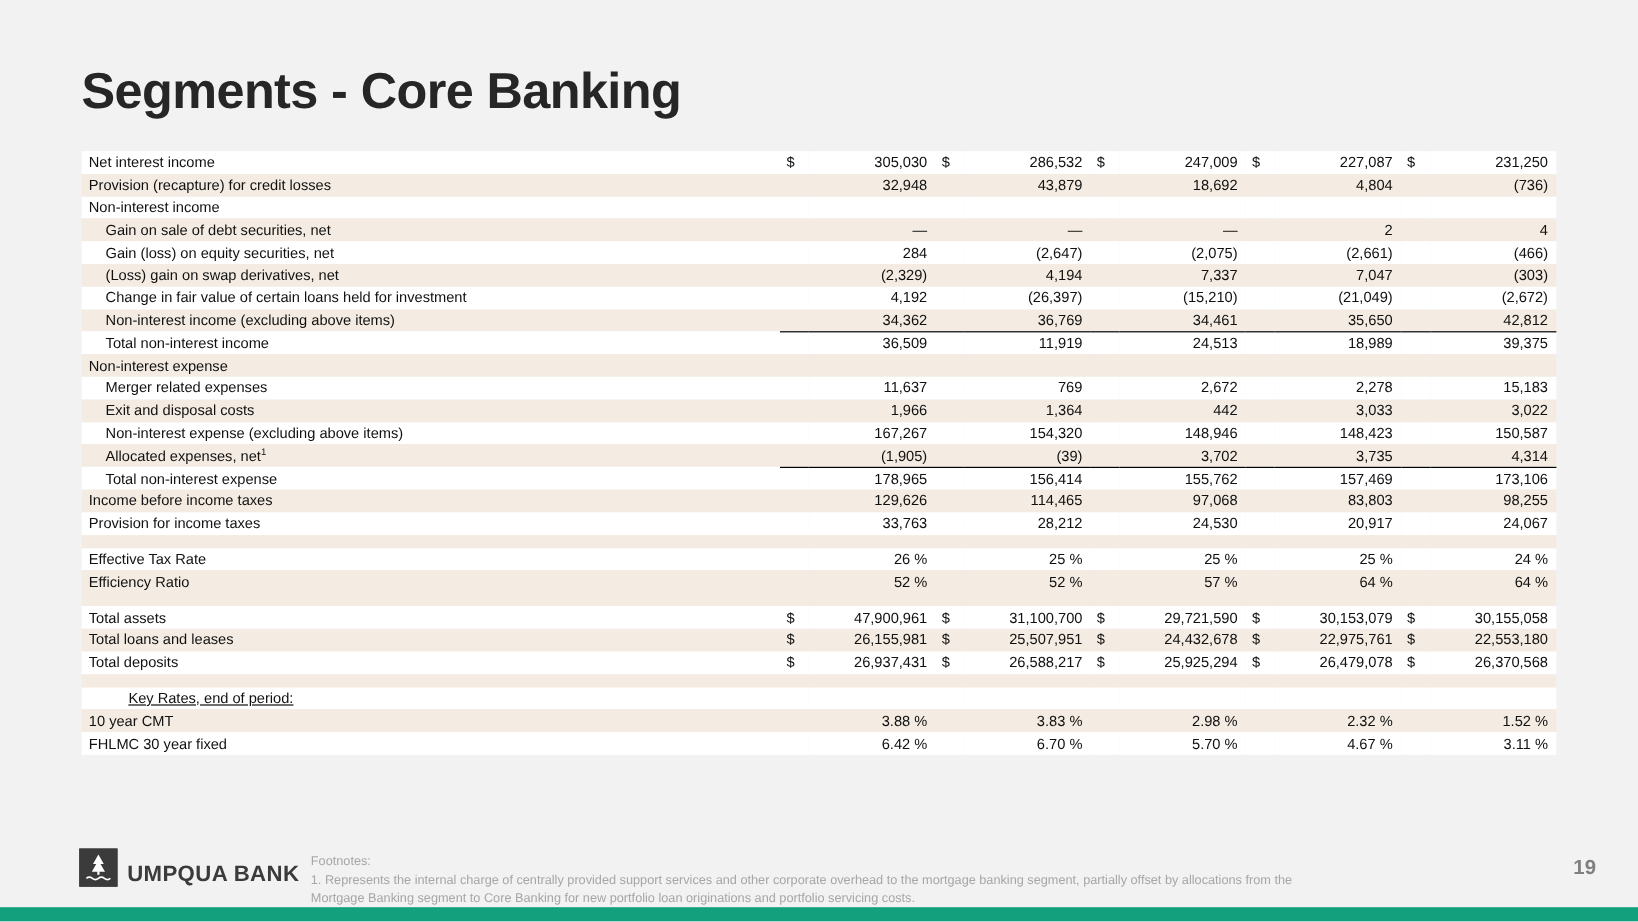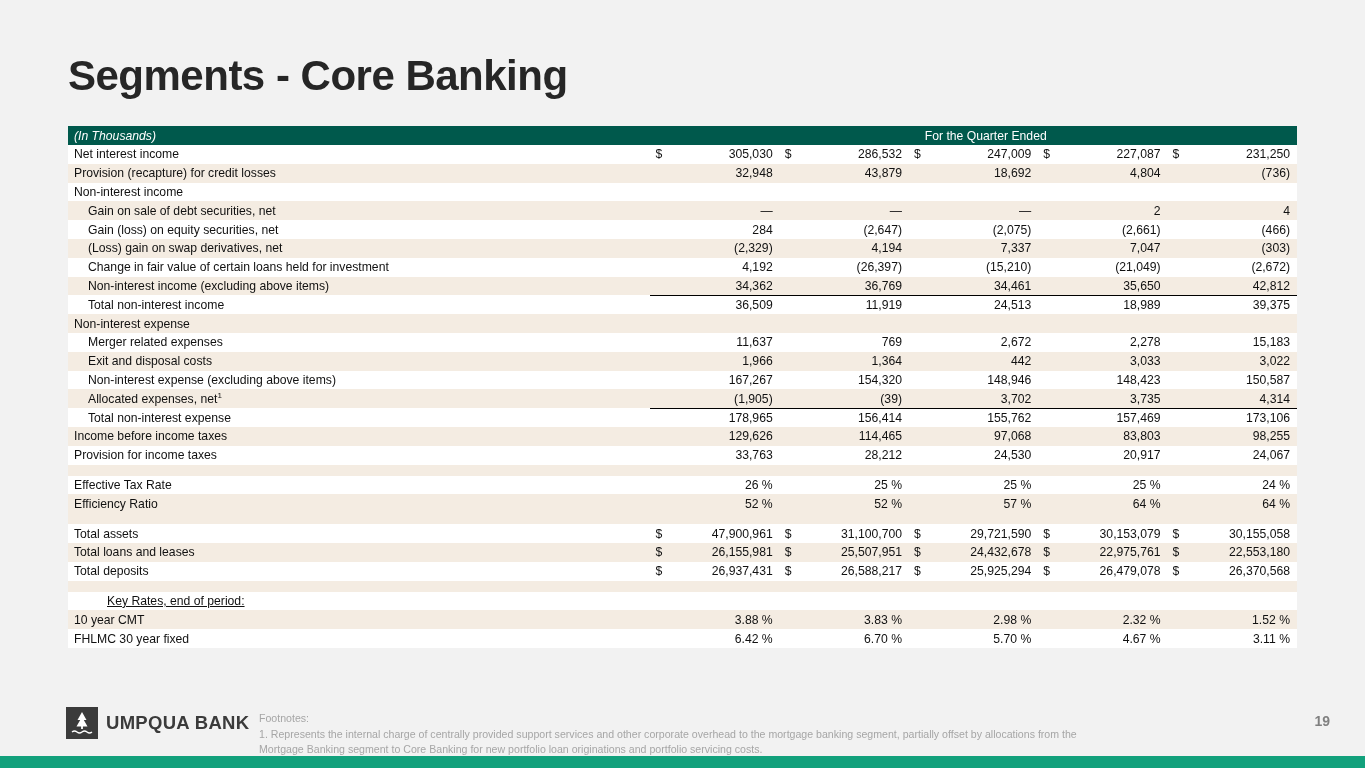--- a/index.html
+++ b/index.html
@@ -84,21 +84,21 @@
   td.val { text-align: right; padding-right: 7px !important; }
 
   .topline { border-top: 1.3px solid #000; margin-top: 28px; }
   .dblbottom { border-bottom: 3px double #000; }
   .u-line { text-decoration: underline; margin-left: 33px; }
   sup { font-size: 8px; vertical-align: super; }
 
   #footer-logo {
     position: absolute;
     left: 66px; top: 707px;
-    display: flex; align-items: center; gap: 8px;
+    display: flex; align-items: flex-end; gap: 8px;
   }
   #logo-mark {
     width: 32px; height: 32px;
     background: #3b3b3b;
     position: relative;
     display: inline-block;
   }
   #logo-text {
     font-size: 18.5px; font-weight: bold; color: #3b3b3b;
     letter-spacing: 0.3px;
@@ -107,21 +107,21 @@
     position: absolute;
     left: 259px; top: 711px;
     font-size: 10.6px;
     color: #a6a6a6;
     line-height: 15.5px;
     width: 1010px;
   }
   #page-num {
     position: absolute;
     right: 35px; top: 713px;
-    font-size: 14px; font-weight: bold; color: #808080;
+    font-size: 17px; font-weight: bold; color: #808080;
   }
   #bottom-bar {
     position: absolute;
     left: 0; bottom: 0;
     width: 1365px; height: 12px;
     background: #12a17c;
   }
 </style>
 </head>
 <body>
@@ -139,25 +139,20 @@
         <col class="c-cur">
           <col class="c-val">
         <col class="c-cur">
           <col class="c-val">
         <col class="c-cur">
           <col class="c-val">
         <col class="c-cur">
           <col class="c-val">
       </colgroup>
       <thead>
-        <tr class="r-band">
-          <td class="bandhead">(In Thousands)</td>
-          <td class="bandspacer"></td>
-          <td class="bandquarter" colspan="9">For the Quarter Ended</td>
-        </tr>
       </thead>
       <tbody id="tbody">
           <tr class="r-data rowA">
             <td class="lbl"><span>Net interest income</span></td>
             <td class="cur">$</td>
             <td class="val">305,030</td>
             <td class="cur">$</td>
             <td class="val">286,532</td>
             <td class="cur">$</td>
             <td class="val">247,009</td>

